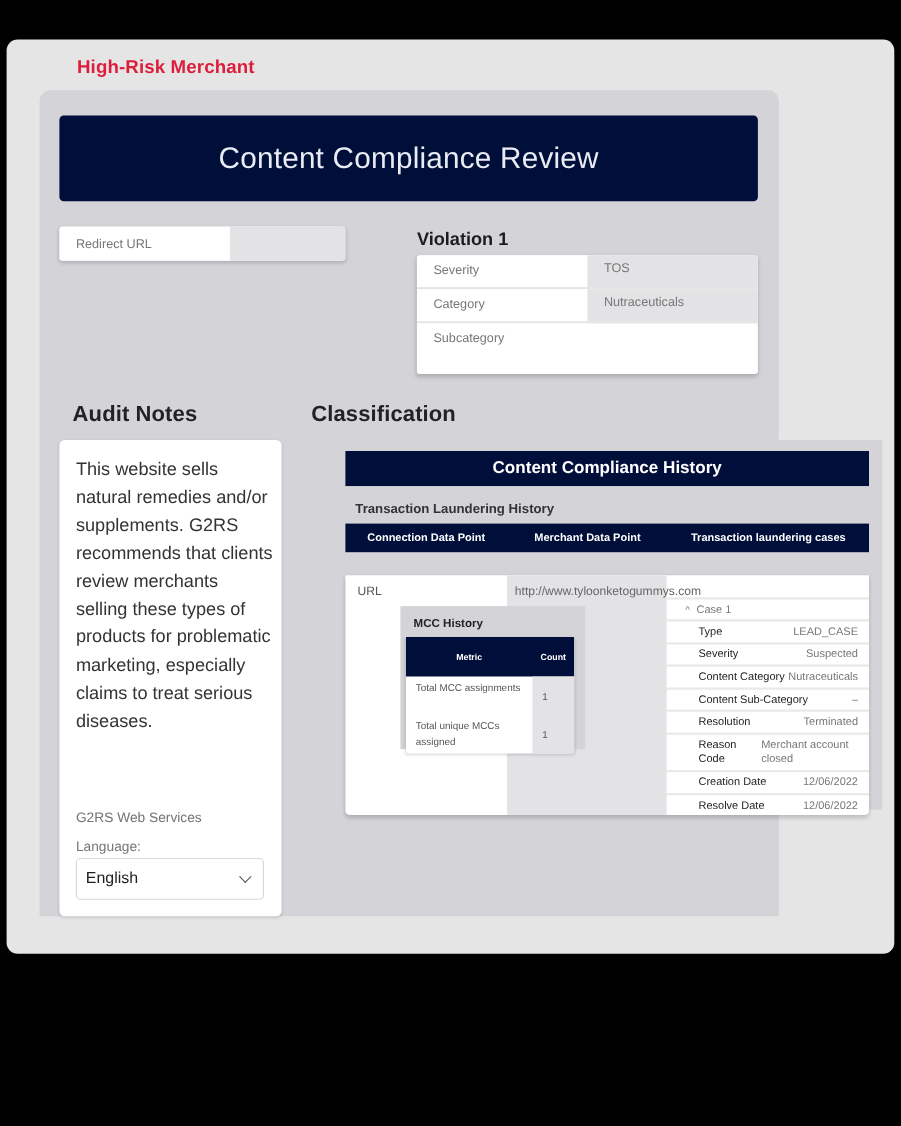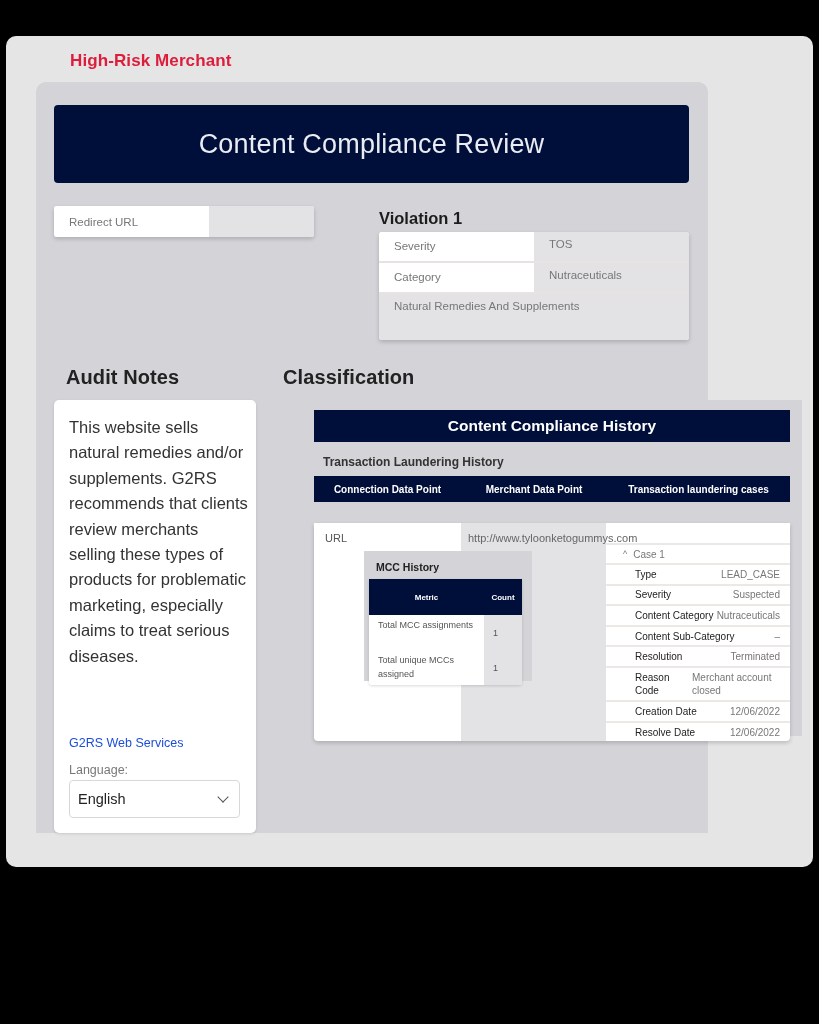--- a/index.html
+++ b/index.html
@@ -57,21 +57,21 @@
 
   .audit-card {
     position: absolute; left: 54px; top: 400px; width: 202px; height: 433px;
     background: #fff; border-radius: 5px; box-shadow: 0 1px 3px rgba(0,0,0,0.12);
   }
   .audit-text {
     position: absolute; left: 15px; top: 15px; width: 180px;
     font-size: 16.5px; line-height: 25.4px; color: #333;
   }
   .audit-link {
-    position: absolute; left: 15px; top: 336px; font-size: 12.5px; color: #1d4ed8; cursor: pointer;
+    position: absolute; left: 15px; top: 336px; font-size: 12.5px; color: #737373; cursor: pointer;
   }
   .lang-label {
     position: absolute; left: 15px; top: 363px; font-size: 12.5px; color: #777;
   }
   .lang-select {
     position: absolute; left: 15px; top: 380px; width: 171px; height: 38px;
     border: 1px solid #d8d8d8; border-radius: 4px; background: #fff;
     display: flex; align-items: center; justify-content: space-between; padding: 0 12px 0 8px;
     font-size: 14.5px; color: #222; cursor: pointer;
   }
@@ -155,21 +155,21 @@
 <div class="kv-table violation-table">
   <div class="kv-row">
     <div class="kv-key">Severity</div>
     <div class="kv-val">TOS</div>
   </div>
   <div class="kv-row">
     <div class="kv-key">Category</div>
     <div class="kv-val">Nutraceuticals</div>
   </div>
   <div class="kv-row tall">
-    <div class="kv-val">Natural Remedies And Supplements</div>
+    <div class="kv-key">Subcategory</div>
   </div>
 </div>
 
 <div class="section-heading audit-heading">Audit Notes</div>
 <div class="section-heading class-heading">Classification</div>
 
 <div class="audit-card">
   <div class="audit-text">This website sells natural remedies and/or supplements. G2RS recommends that clients review merchants selling these types of products for problematic marketing, especially claims to treat serious diseases.</div>
   <div class="audit-link">G2RS Web Services</div>
   <div class="lang-label">Language:</div>

